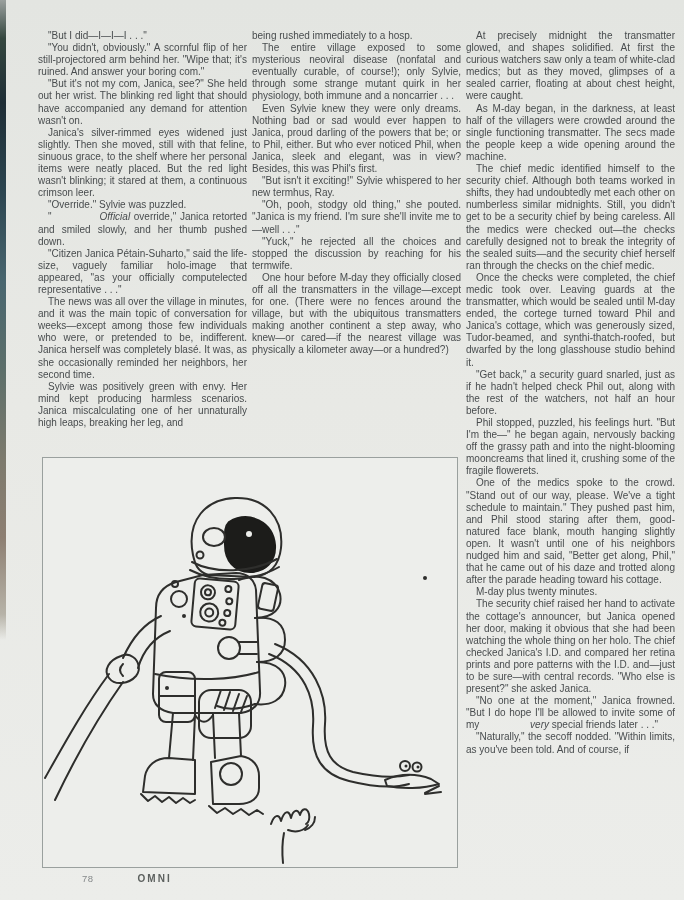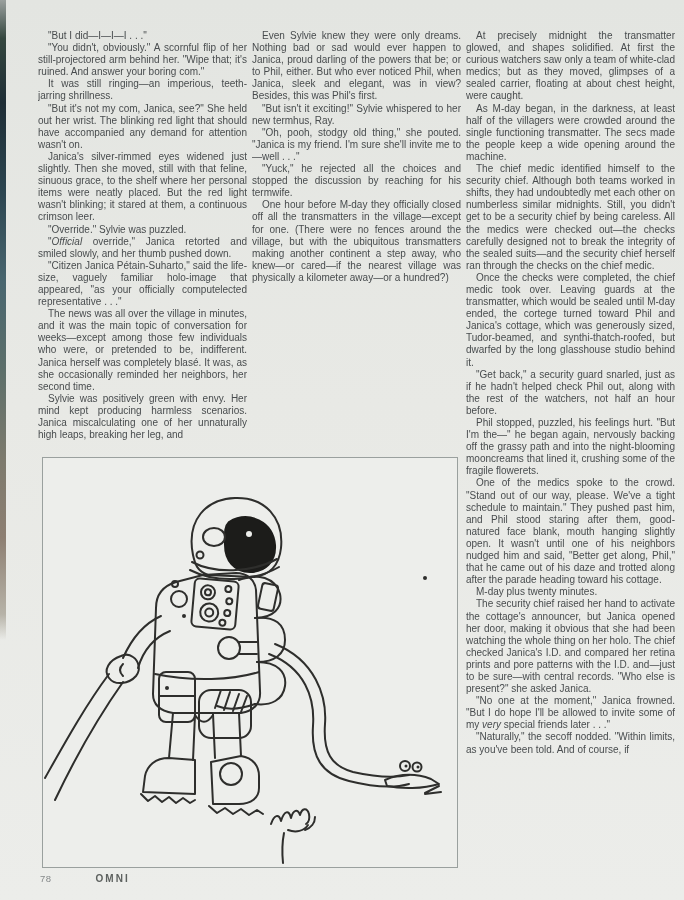--- a/index.html
+++ b/index.html
@@ -24,55 +24,56 @@
     font-size:10px;line-height:12.1px;color:#484c4e;
     text-align:justify;
     hyphens:auto;-webkit-hyphens:auto;
     overflow:hidden;
   }
   .col1{left:38px;height:424px;}
   .col2{left:252px;height:424px;}
   .col3{left:466px;height:850px;}
   p.para{margin:0;text-indent:10px;}
   p.para.no-indent{text-indent:0;}
-  p.para em{}
+  p.para em{margin-left:48px;}
   .illustration-box{
     position:absolute;left:42px;top:457px;width:416px;height:411px;
     background:#edeeeb;border:1px solid #9aa09e;box-sizing:border-box;
   }
   .illustration-box svg{width:100%;height:100%;display:block;}
   .footer{
     position:absolute;left:40px;top:873px;
     font-size:9.5px;color:#85898a;
   }
-  .footer .page-num{letter-spacing:.5px;}
+  .footer .page-num{letter-spacing:.5px;margin-left:42px;}
   .footer .mag{
     margin-left:18px;color:#5d615f;font-weight:bold;letter-spacing:2px;font-size:10px;padding-left:26px;
   }
 </style>
 </head>
 <body>
 
 <div class="page">
 
   <div class="spine-strip"></div>
 
   <div class="col col1">
       <p class="para">"But I did—I—I—I . . ."</p>
       <p class="para">"You didn't, obviously." A scornful flip of her still-projectored arm behind her. "Wipe that; it's ruined. And answer your boring com."</p>
-      <p class="para">It was still ringing—an imperious, teeth-jarring shrillness.</p>
       <p class="para">"But it's not my com, Janica, see?" She held out her wrist. The blinking red light that should have accompanied any demand for attention wasn't on.</p>
       <p class="para">Janica's silver-rimmed eyes widened just slightly. Then she moved, still with that feline, sinuous grace, to the shelf where her personal items were neatly placed. But the red light wasn't blinking; it stared at them, a continuous crimson leer.</p>
       <p class="para">"Override." Sylvie was puzzled.</p>
       <p class="para">"<em>Official</em> override," Janica retorted and smiled slowly, and her thumb pushed down.</p>
       <p class="para">"Citizen Janica Pétain-Suharto," said the life-size, vaguely familiar holo-image that appeared, "as your officially computelected representative . . ."</p>
       <p class="para">The news was all over the village in minutes, and it was the main topic of conversation for weeks—except among those few individuals who were, or pretended to be, indifferent. Janica herself was completely blasé. It was, as she occasionally reminded her neighbors, her second time.</p>
       <p class="para">Sylvie was positively green with envy. Her mind kept producing harmless scenarios. Janica miscalculating one of her unnaturally high leaps, breaking her leg, and</p>
     </div>
   <div class="col col2">
+      <p class="para no-indent">being rushed immediately to a hosp.</p>
+      <p class="para">The entire village exposed to some mysterious neoviral disease (nonfatal and eventually curable, of course!); only Sylvie, through some strange mutant quirk in her physiology, both immune and a noncarrier . . .</p>
       <p class="para">Even Sylvie knew they were only dreams. Nothing bad or sad would ever happen to Janica, proud darling of the powers that be; or to Phil, either. But who ever noticed Phil, when Janica, sleek and elegant, was in view? Besides, this was Phil's first.</p>
       <p class="para">"But isn't it exciting!" Sylvie whispered to her new termhus, Ray.</p>
       <p class="para">"Oh, pooh, stodgy old thing," she pouted. "Janica is my friend. I'm sure she'll invite me to—well . . ."</p>
       <p class="para">"Yuck," he rejected all the choices and stopped the discussion by reaching for his termwife.</p>
       <p class="para">One hour before M-day they officially closed off all the transmatters in the village—except for one. (There were no fences around the village, but with the ubiquitous transmatters making another continent a step away, who knew—or cared—if the nearest village was physically a kilometer away—or a hundred?)</p>
     </div>
   <div class="col col3">
       <p class="para">At precisely midnight the transmatter glowed, and shapes solidified. At first the curious watchers saw only a team of white-clad medics; but as they moved, glimpses of a sealed carrier, floating at about chest height, were caught.</p>
       <p class="para">As M-day began, in the darkness, at least half of the villagers were crowded around the single functioning transmatter. The secs made the people keep a wide opening around the machine.</p>
       <p class="para">The chief medic identified himself to the security chief. Although both teams worked in shifts, they had undoubtedly met each other on numberless similar midnights. Still, you didn't get to be a security chief by being careless. All the medics were checked out—the checks carefully designed not to break the integrity of the sealed suits—and the security chief herself ran through the checks on the chief medic.</p>

